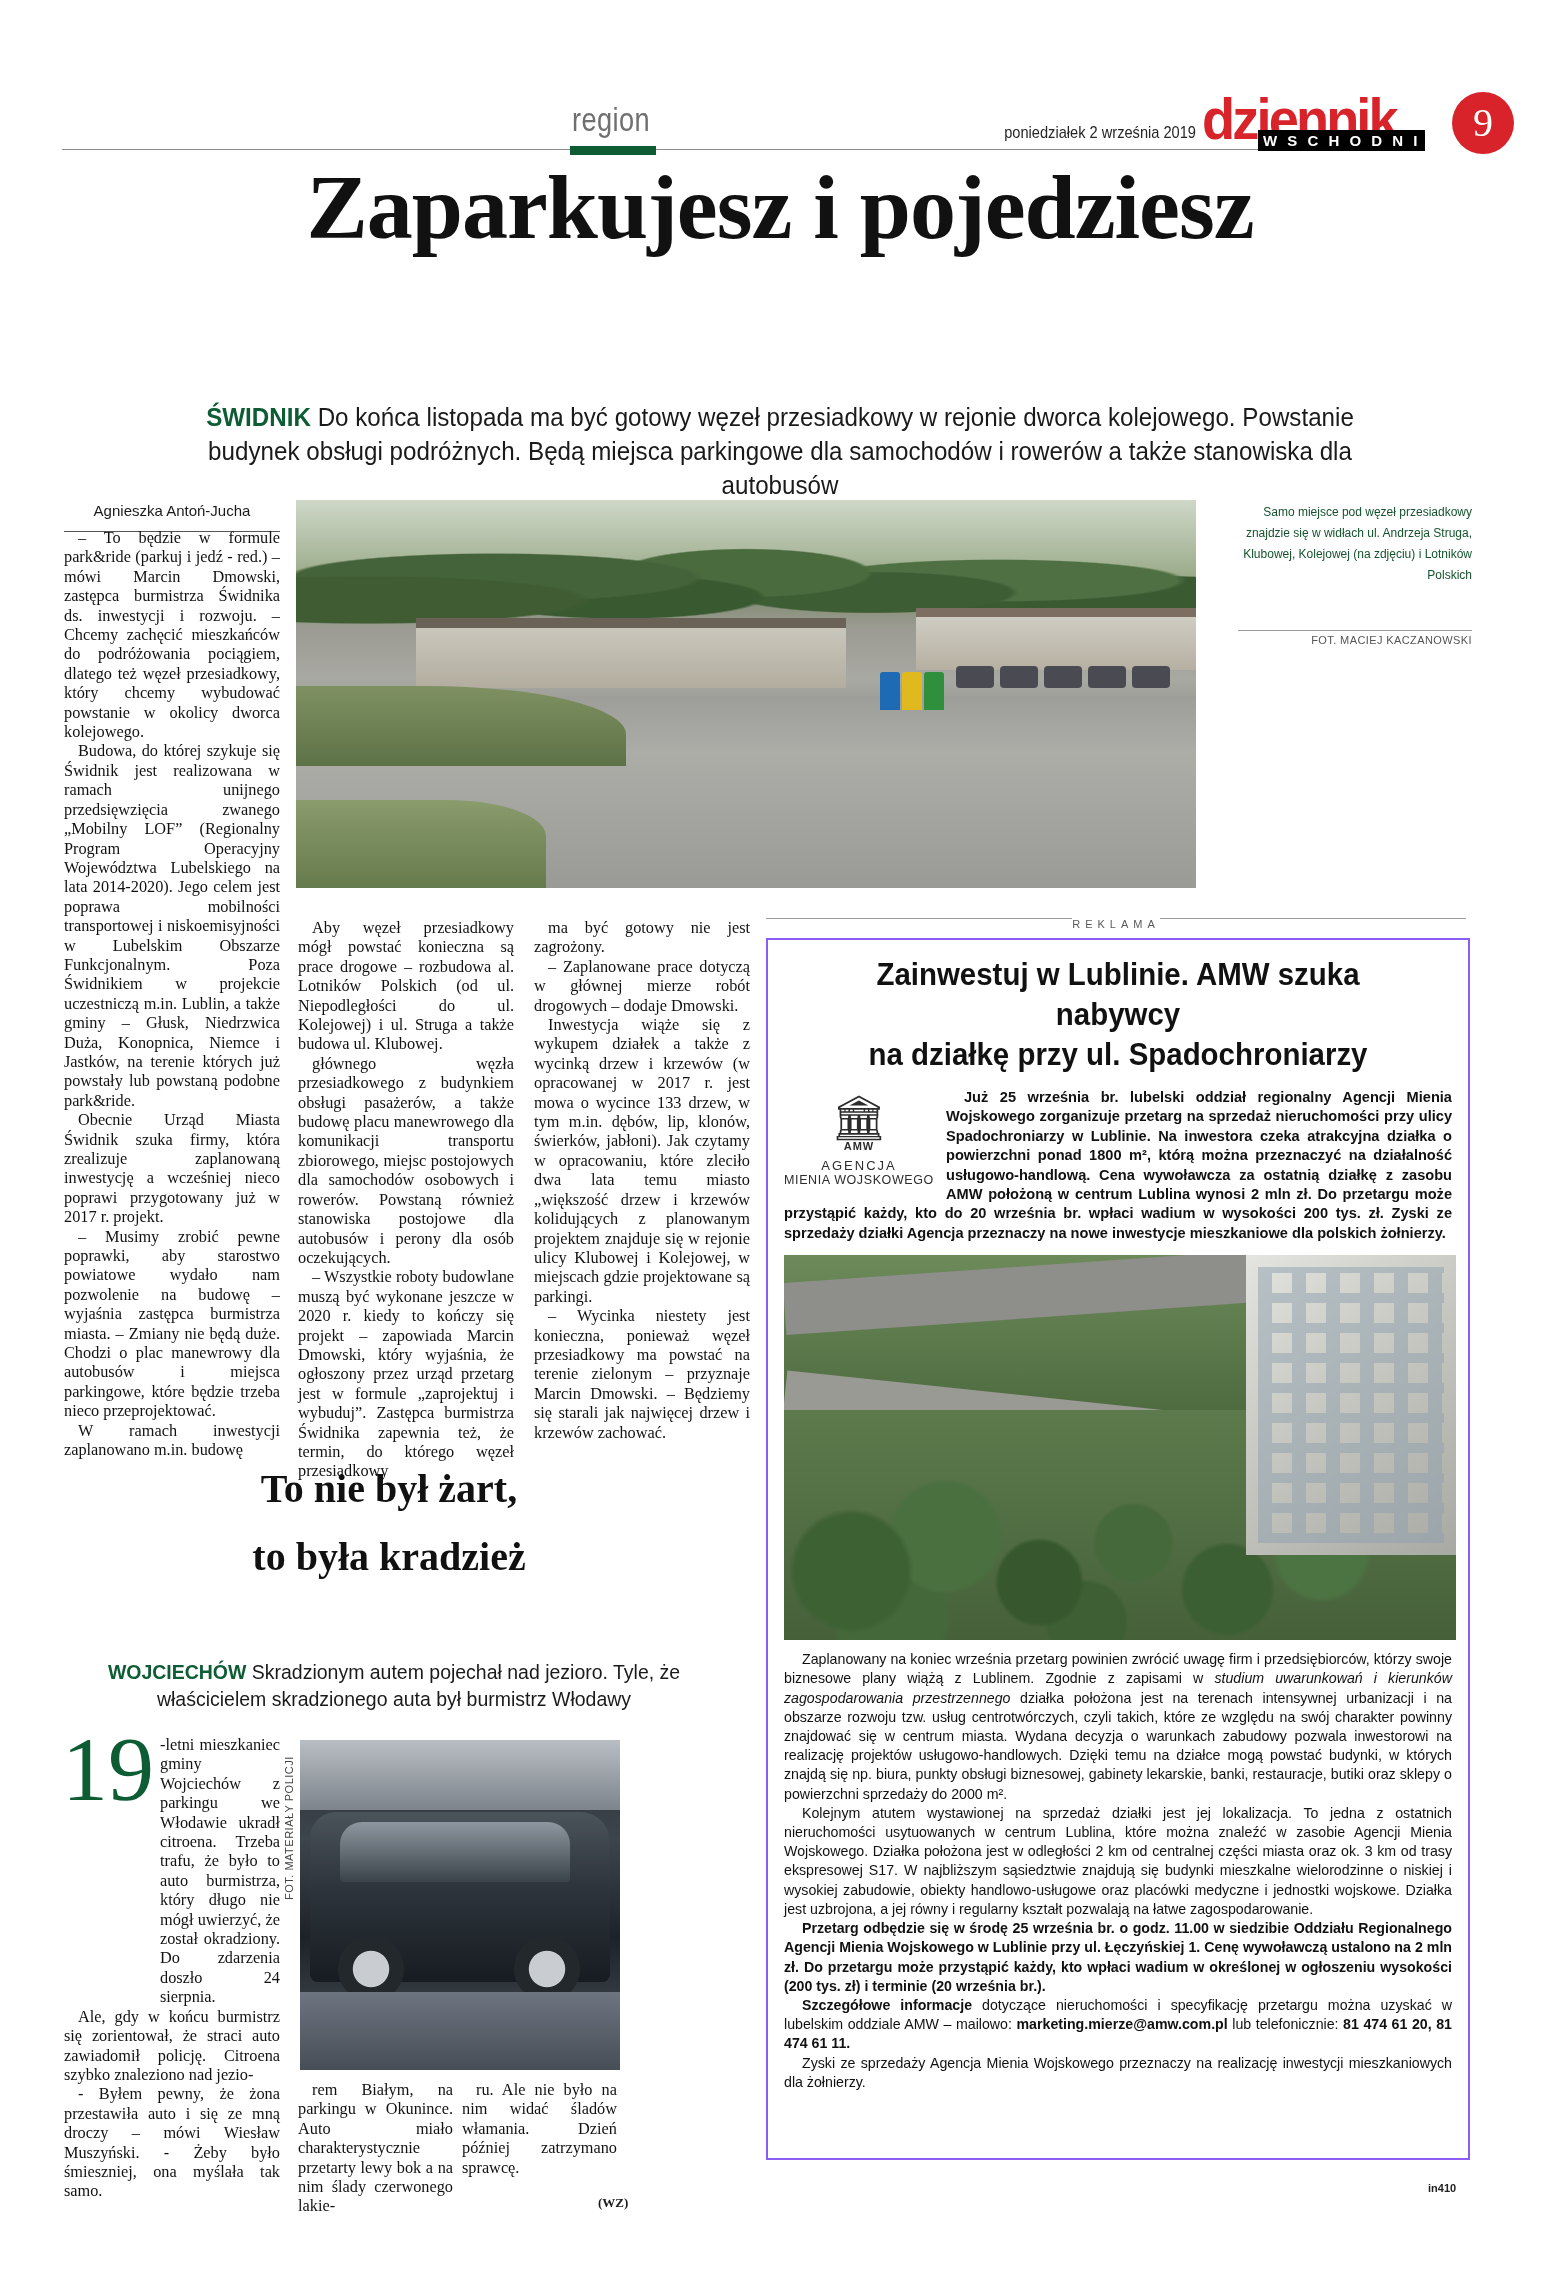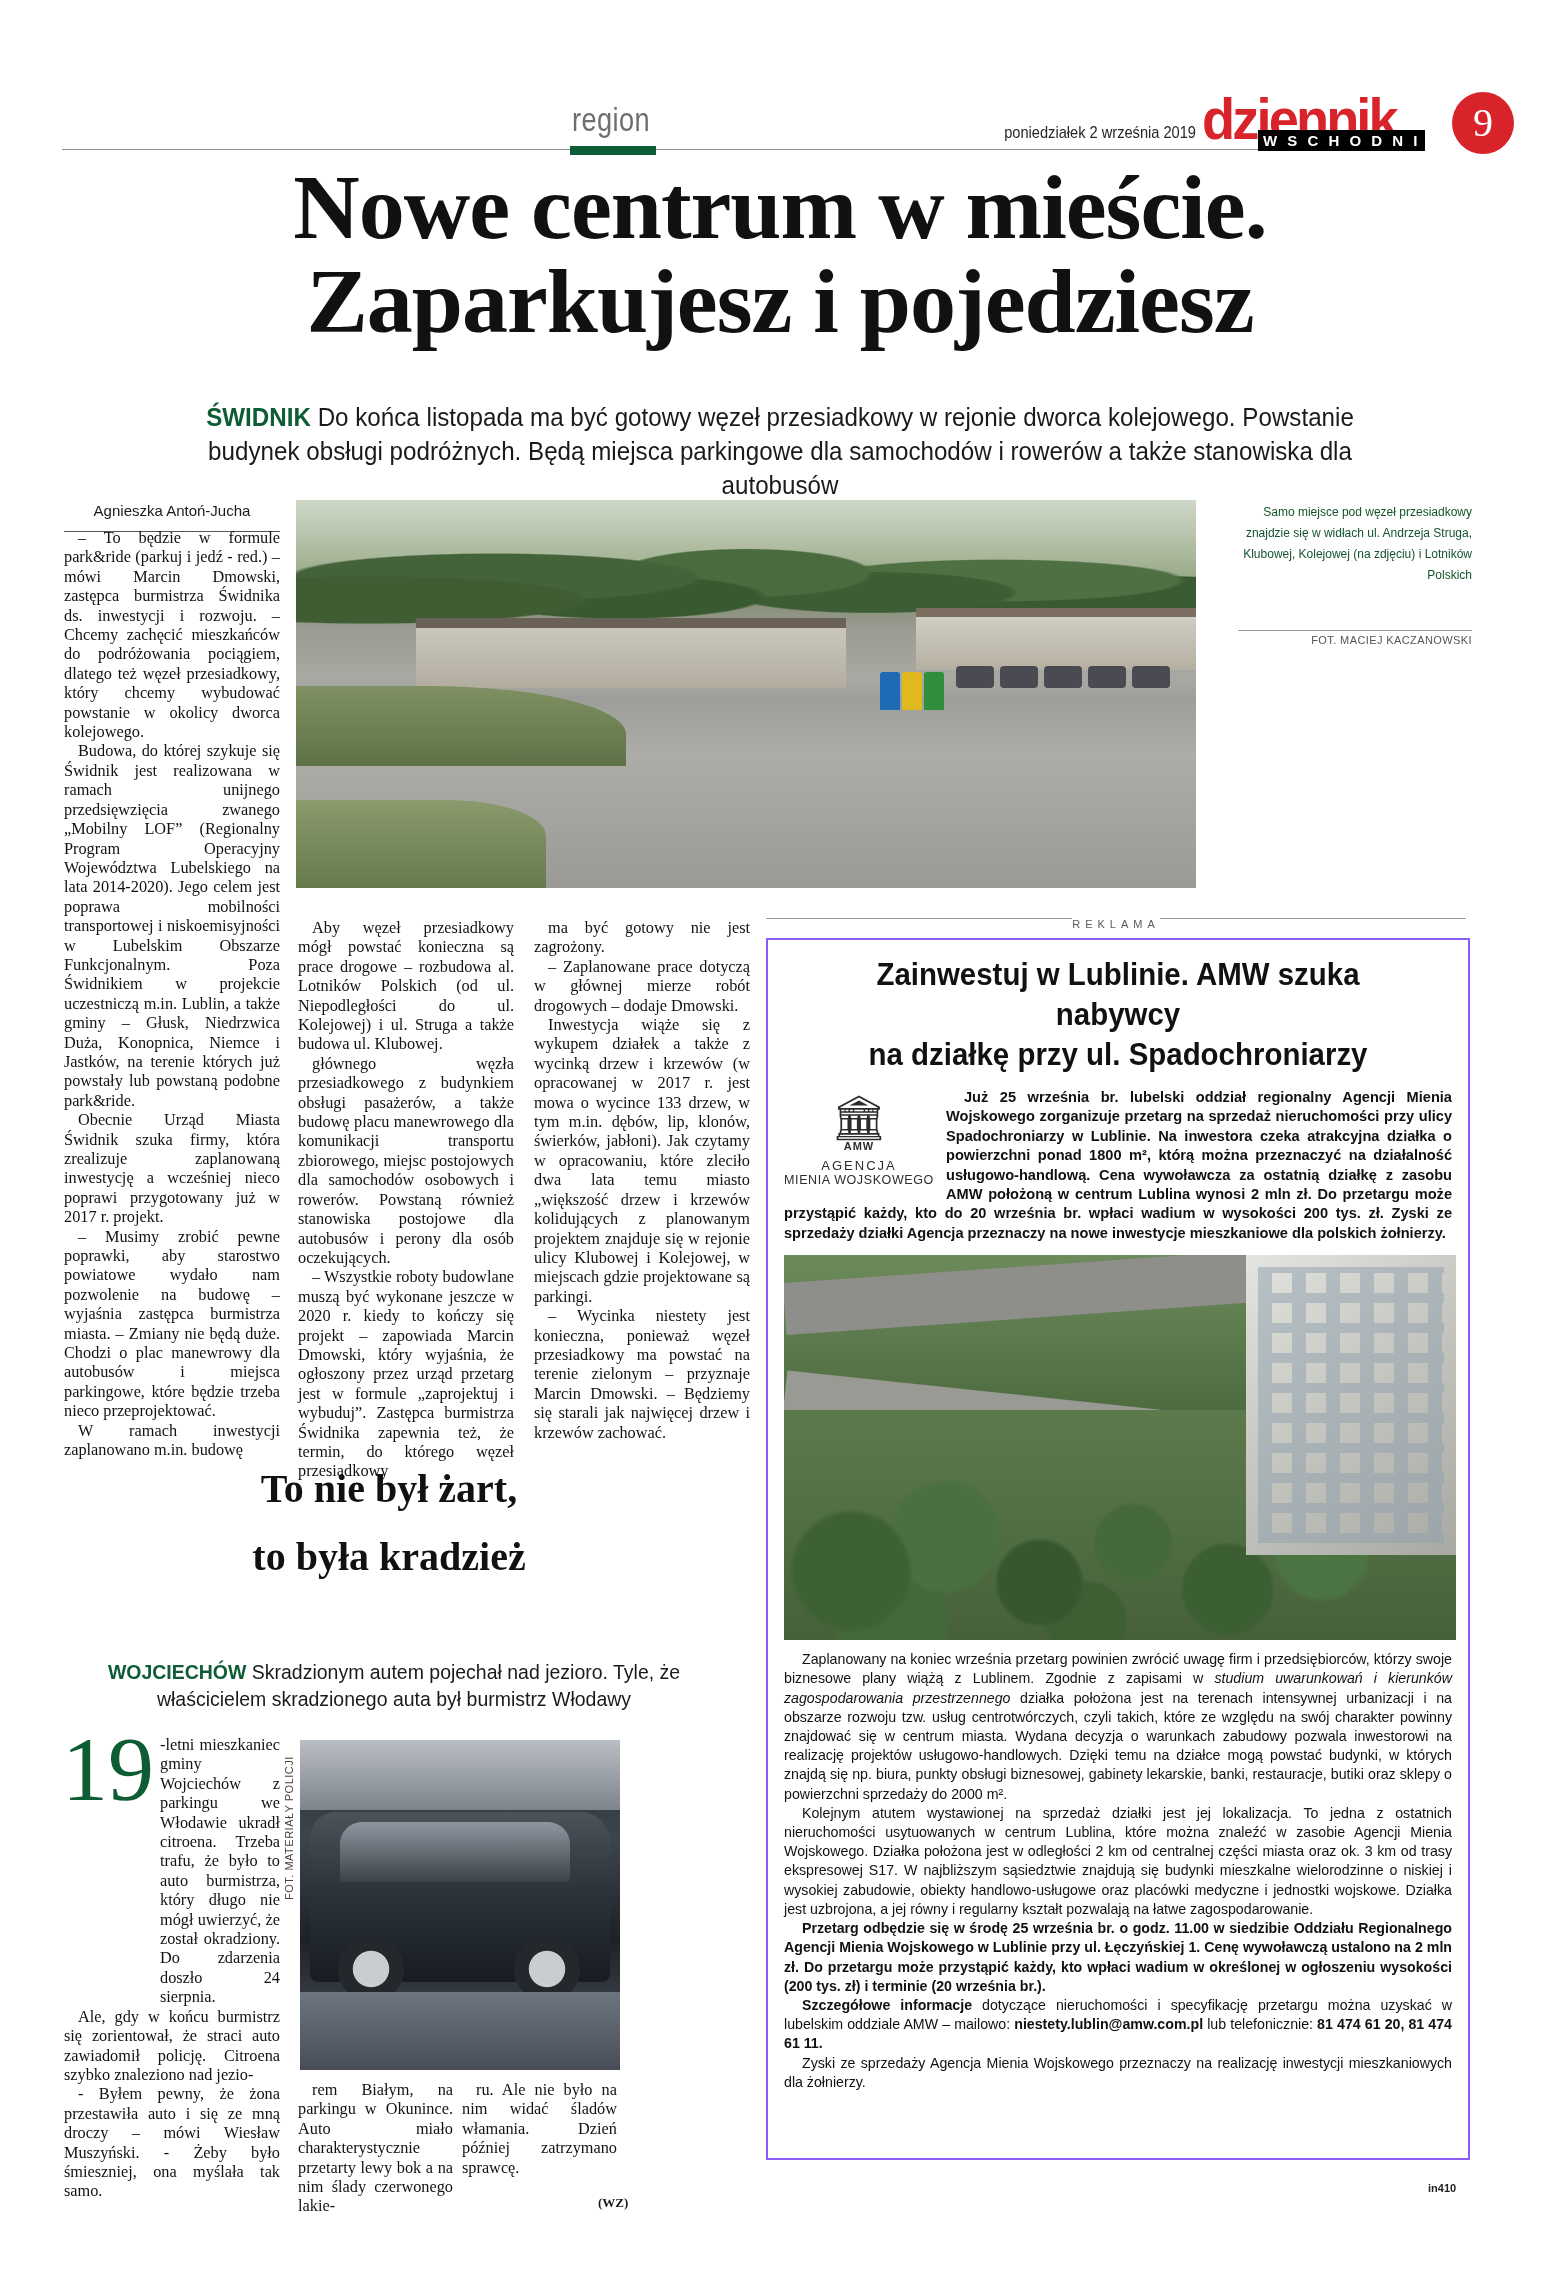--- a/index.html
+++ b/index.html
@@ -258,21 +258,20 @@
     <div class="section-bar"></div>
     <div class="mast-date">poniedziałek 2 września 2019</div>
     <div class="logo-wrap">
       <div class="logo-word">dziennik</div>
       <div class="logo-sub">W S C H O D N I</div>
     </div>
     <div class="page-circle">9</div>
   </div>
 
   <div class="headline">
-    <span>Nowe centrum w mieście.</span>
     <span class="l2">Zaparkujesz i pojedziesz</span>
   </div>
 
   <div class="lead">
     <span class="kicker">ŚWIDNIK</span><span> Do końca listopada ma być gotowy węzeł przesiadkowy w rejonie dworca kolejowego. Powstanie budynek obsługi podróżnych. Będą miejsca parkingowe dla samochodów i rowerów a także stanowiska dla autobusów</span>
   </div>
 
   <div class="top-photo">
     <div class="tp-sky"></div>
     <div class="tp-trees"></div>
@@ -374,20 +373,20 @@
       <div class="adp-road"></div>
       <div class="adp-road2"></div>
       <div class="adp-trees"></div>
       <div class="adp-blocks"></div>
     </div>
 
     <div class="ad-body">
       <p><span>Zaplanowany na koniec września przetarg powinien zwrócić uwagę firm i przedsiębiorców, którzy swoje biznesowe plany wiążą z Lublinem. Zgodnie z zapisami w </span><em>studium uwarunkowań i kierunków zagospodarowania przestrzennego</em><span> działka położona jest na terenach intensywnej urbanizacji i na obszarze rozwoju tzw. usług centrotwórczych, czyli takich, które ze względu na swój charakter powinny znajdować się w centrum miasta. Wydana decyzja o warunkach zabudowy pozwala inwestorowi na realizację projektów usługowo-handlowych. Dzięki temu na działce mogą powstać budynki, w których znajdą się np. biura, punkty obsługi biznesowej, gabinety lekarskie, banki, restauracje, butiki oraz sklepy o powierzchni sprzedaży do 2000 m².</span></p>
       <p>Kolejnym atutem wystawionej na sprzedaż działki jest jej lokalizacja. To jedna z ostatnich nieruchomości usytuowanych w centrum Lublina, które można znaleźć w zasobie Agencji Mienia Wojskowego. Działka położona jest w odległości 2 km od centralnej części miasta oraz ok. 3 km od trasy ekspresowej S17.  W najbliższym sąsiedztwie znajdują się budynki mieszkalne wielorodzinne o niskiej i wysokiej zabudowie, obiekty handlowo-usługowe oraz placówki medyczne i jednostki wojskowe. Działka jest uzbrojona, a jej równy i regularny kształt pozwalają na łatwe zagospodarowanie.</p>
       <p><b>Przetarg odbędzie się w środę 25 września br. o godz. 11.00 w siedzibie Oddziału Regionalnego Agencji Mienia Wojskowego w Lublinie przy ul. Łęczyńskiej 1. Cenę wywoławczą ustalono na 2 mln zł. Do przetargu może przystąpić każdy, kto wpłaci wadium w określonej w ogłoszeniu wysokości (200 tys. zł) i terminie (20 września br.).</b></p>
-      <p><b>Szczegółowe informacje</b><span> dotyczące nieruchomości i specyfikację przetargu można uzyskać w lubelskim oddziale AMW – mailowo: </span><b>niestety.lublin@amw.com.pl</b><span> lub telefonicznie: </span><b>81 474 61 20, 81 474 61 11.</b></p>
+      <p><b>Szczegółowe informacje</b><span> dotyczące nieruchomości i specyfikację przetargu można uzyskać w lubelskim oddziale AMW – mailowo: </span><b>marketing.mierze@amw.com.pl</b><span> lub telefonicznie: </span><b>81 474 61 20, 81 474 61 11.</b></p>
       <p>Zyski ze sprzedaży Agencja Mienia Wojskowego przeznaczy na realizację inwestycji mieszkaniowych dla żołnierzy.</p>
     </div>
   </div>
 
   <div class="ad-code">in410</div>
 
 </div>
 
 </body></html>

